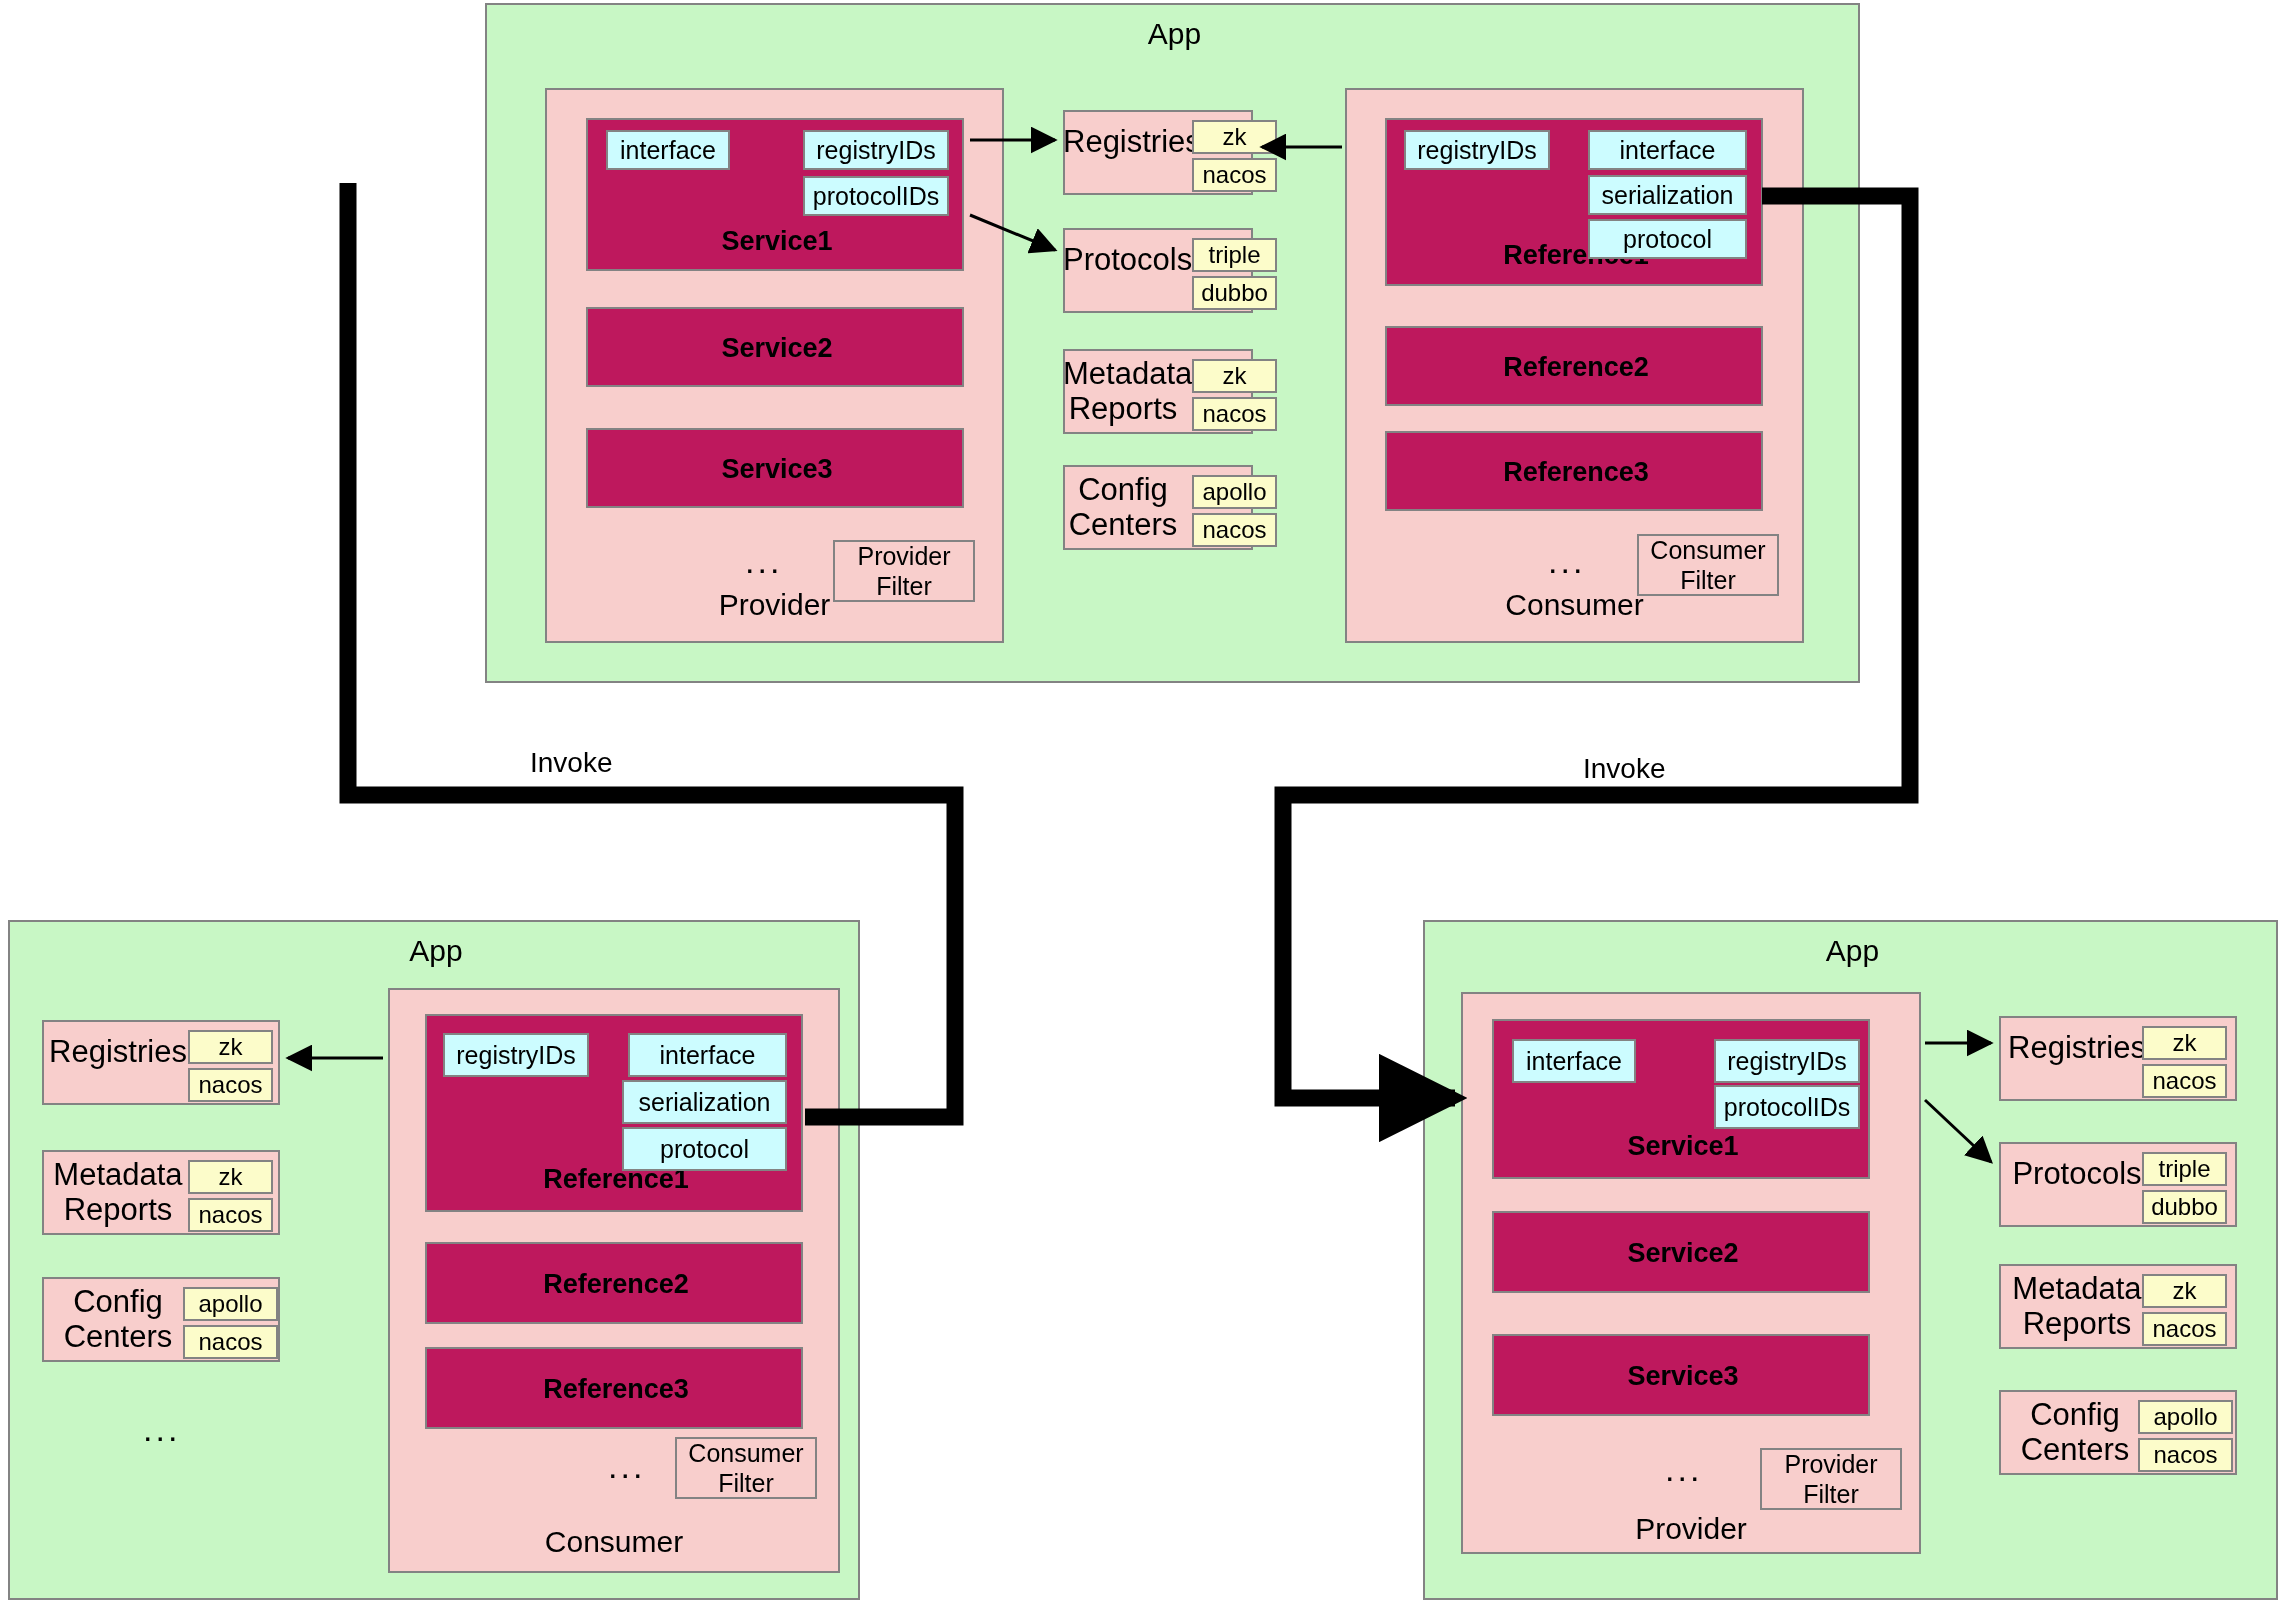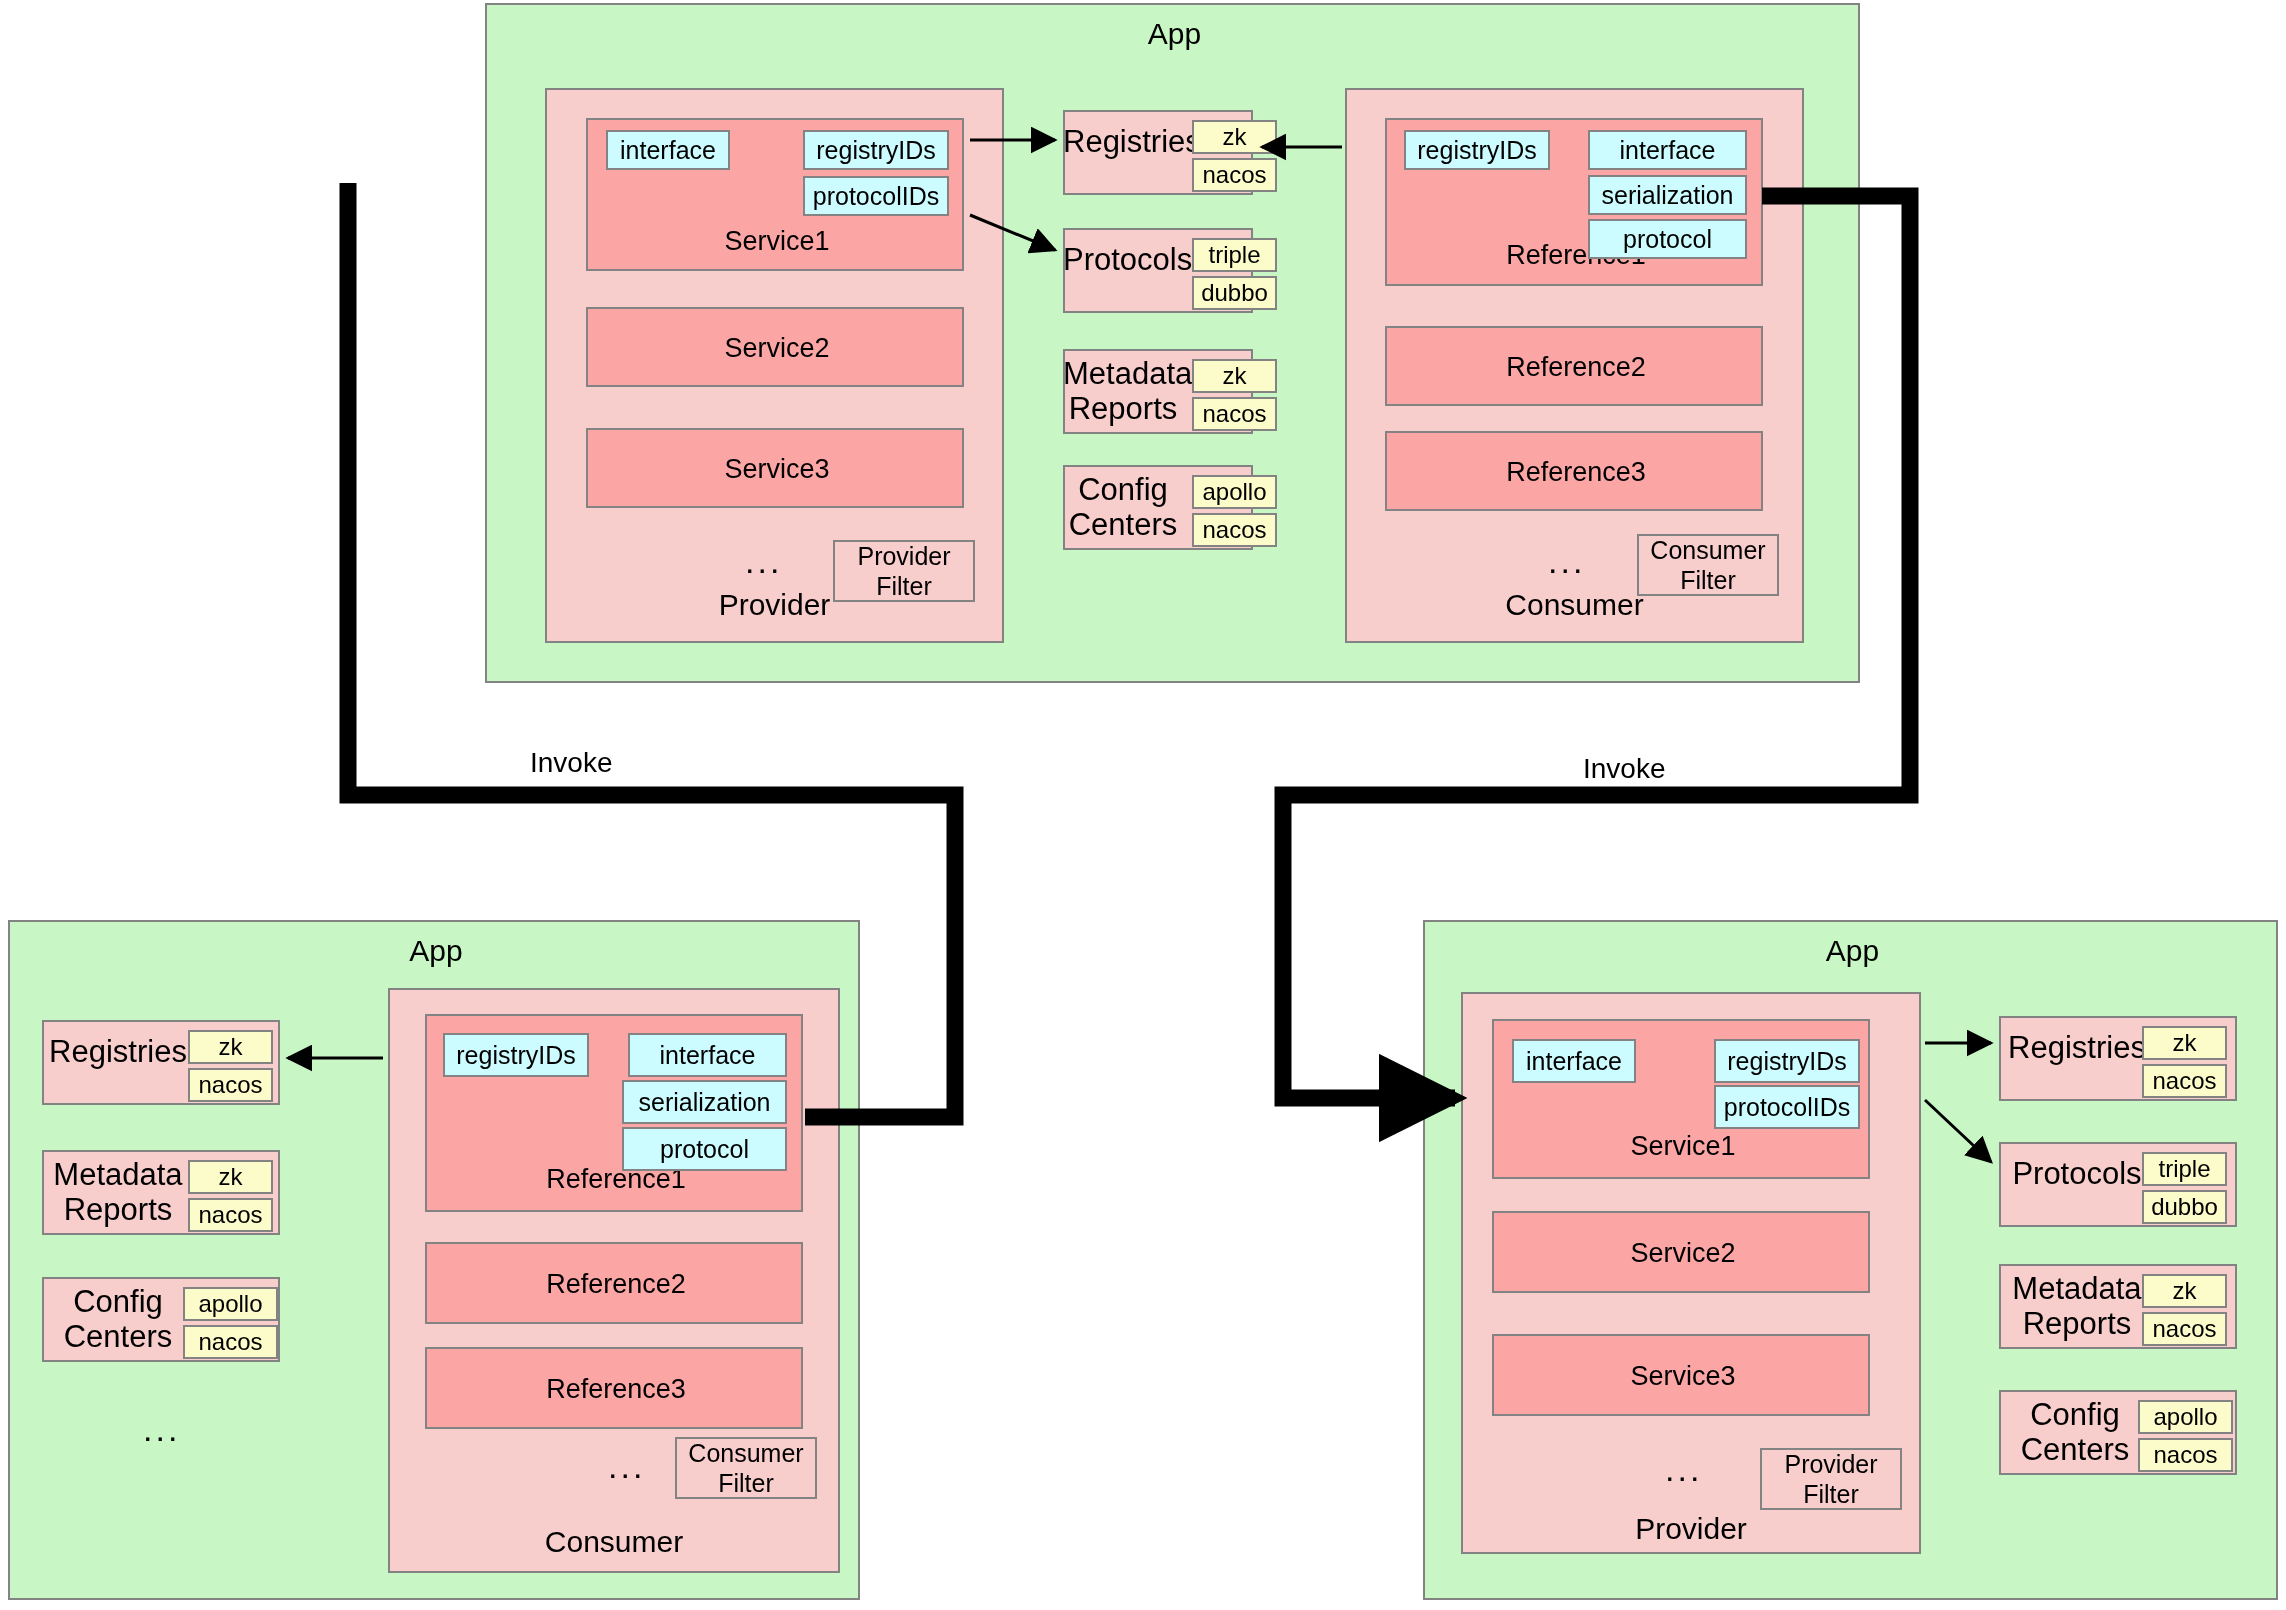--- a/index.html
+++ b/index.html
@@ -9,21 +9,21 @@
     width:2286px;height:1610px;
     position:relative;overflow:hidden;
     -webkit-font-smoothing:antialiased;
   }
   #stage{position:absolute;left:0;top:0;width:2286px;height:1610px;}
 
   
   .box{position:absolute;box-sizing:border-box;border:2px solid #838383;}
   .green{background:#c8f7c5;}
   .pink{background:#f8cecc;}
-  .cyan{background:#fca5a5;}
+  .cyan{background:#be185d;font-weight:bold;}
 
   .lbl{position:absolute;white-space:nowrap;line-height:1.12;}
   .ctr{left:4px;right:0;text-align:center;}
 
   
   .t-app{font-size:30px;}
   .t-role{font-size:30px;}
   .t-node{font-size:27px;}
   .t-attr{font-size:25px;}
   .t-infra{font-size:31px;}

